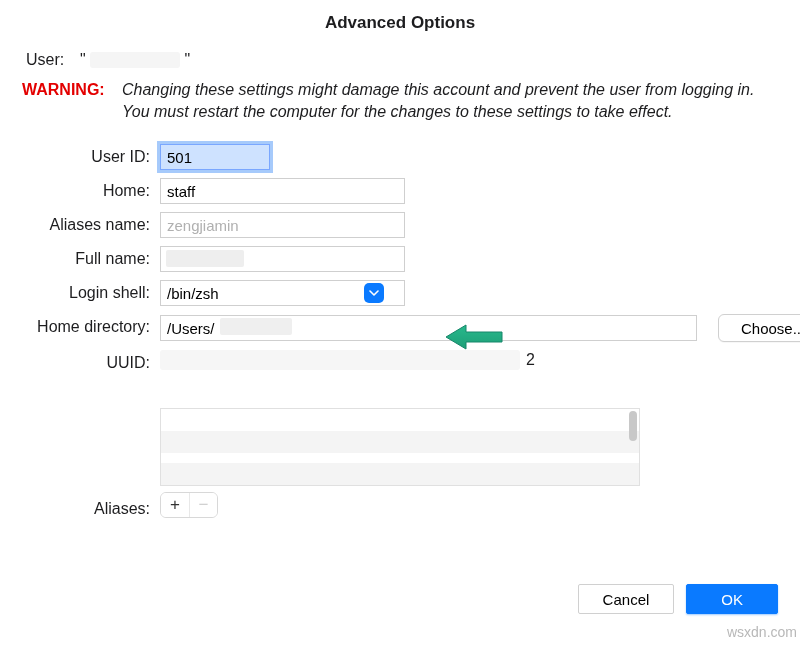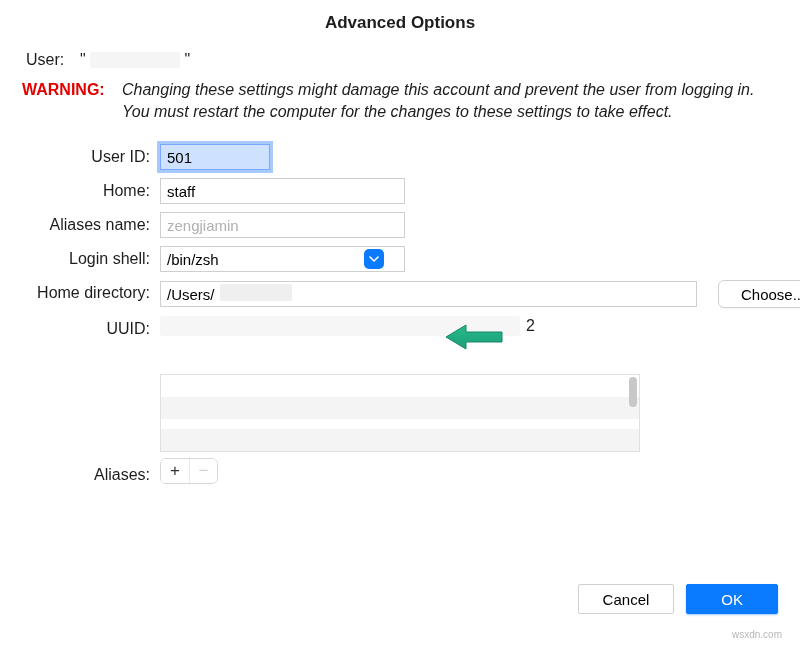--- a/index.html
+++ b/index.html
@@ -205,23 +205,23 @@
   }
   .btn.primary {
     background: #0a7aff;
     border-color: #0a7aff;
     color: #fff;
     padding: 0 34px;
     box-shadow: 0 1px 2px rgba(10,122,255,0.4);
   }
   .credit {
     position: absolute;
-    right: 18px;
+    right: 3px;
     bottom: 6px;
-    font-size: 10px;
+    font-size: 14px;
     color: #b8b8b8;
   }
 </style>
 </head>
 <body>
 
 <div class="title">Advanced Options</div>
 
 <div class="form">
 
@@ -253,20 +253,27 @@
     </div>
   </div>
 
   <div class="row">
     <div class="label-col">Aliases name:</div>
     <div class="value-col">
       <input class="text-field accountname-field disabled" type="text" disabled="" value="zengjiamin" style="">
     </div>
   </div>
 
+  <div class="row">
+    <div class="label-col">Full name:</div>
+    <div class="value-col" style="position:relative;">
+      <input class="text-field fullname-field" type="text" value="" style="">
+      <div class="fullname-blur"></div>
+    </div>
+  </div>
 
   <div class="row">
     <div class="label-col">Login shell:</div>
     <div class="value-col">
       <div class="loginshell-wrap">
         <input class="text-field loginshell-field" type="text" value="/bin/zsh" style="">
         <div class="popup-arrow">
           <svg viewBox="0 0 10 10">
             <path d="M1 3 L5 7 L9 3" stroke="#fff" stroke-width="1.6" fill="none" stroke-linecap="round" stroke-linejoin="round"></path>
           </svg>

